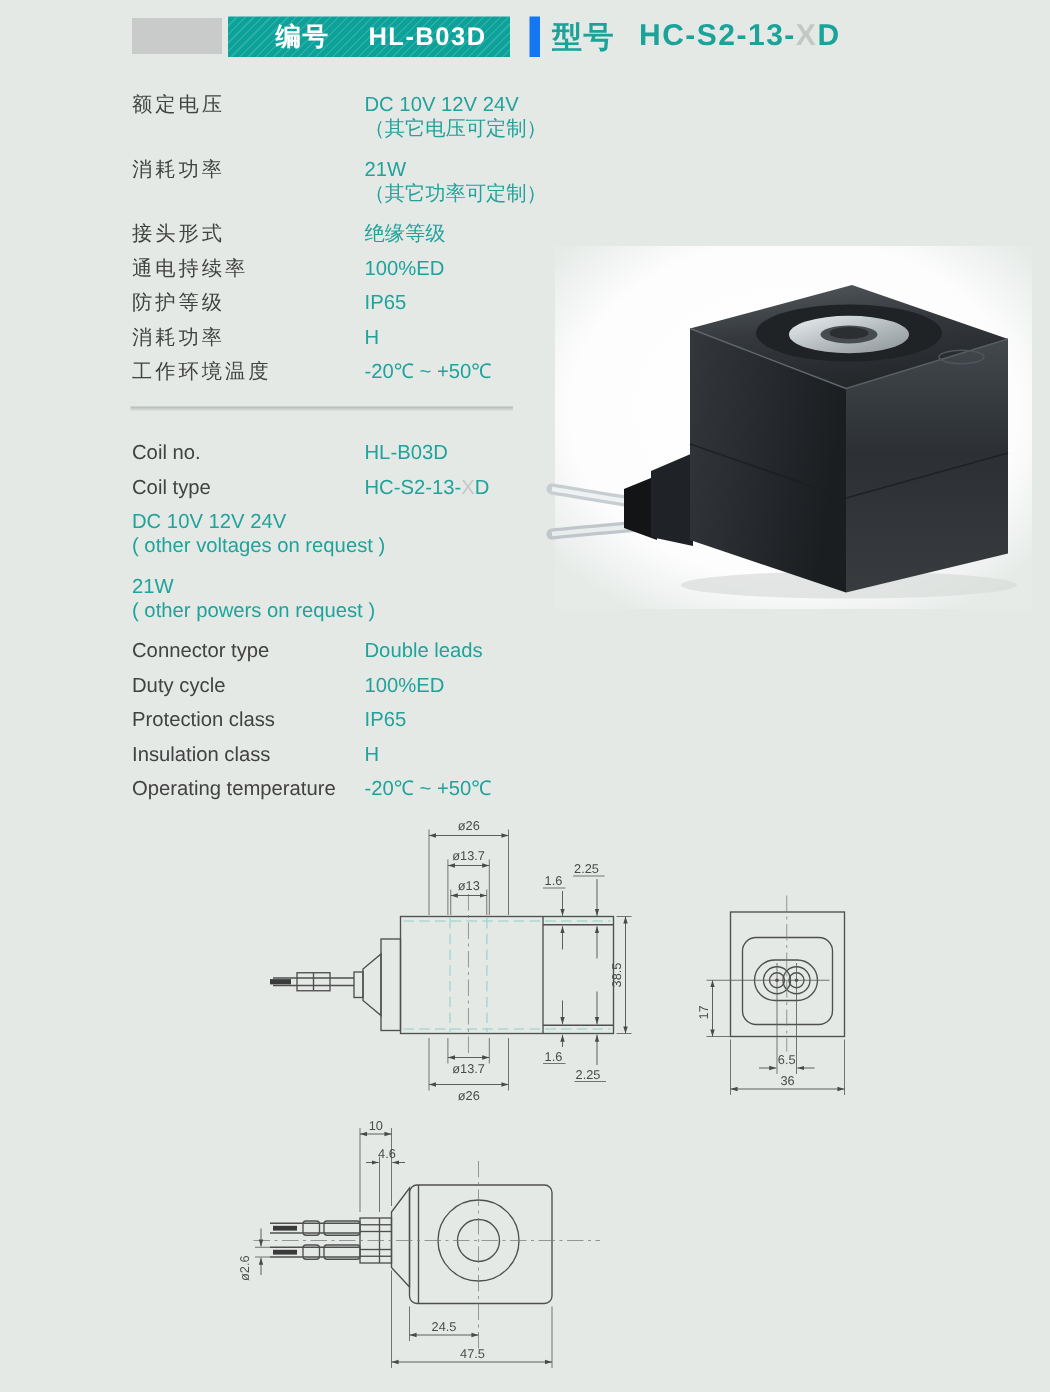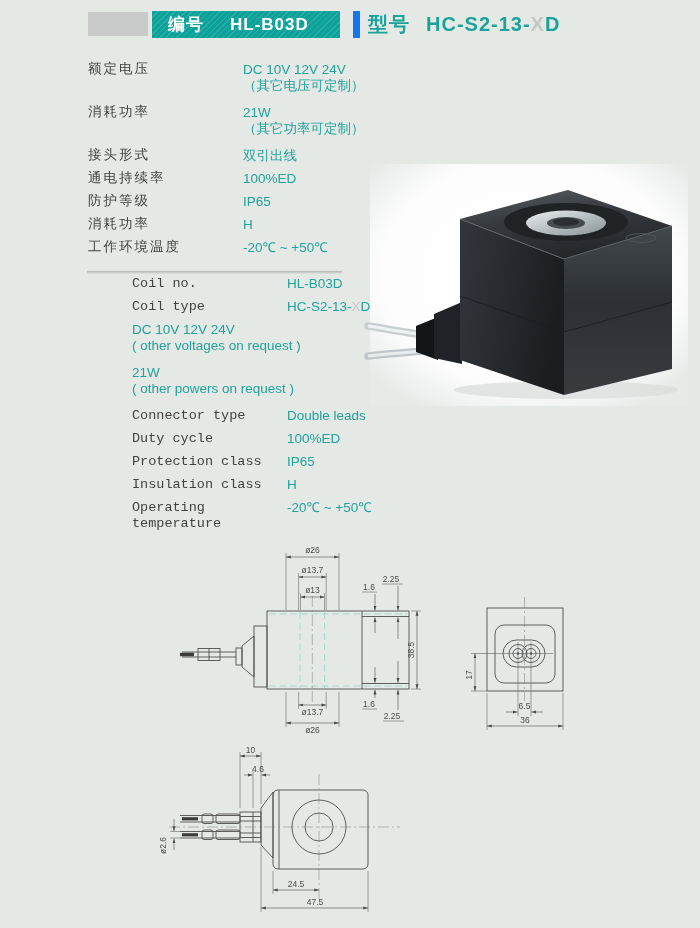--- a/index.html
+++ b/index.html
@@ -1,41 +1,41 @@
 <!DOCTYPE html>
 <html><head>
 <meta charset="utf-8">
 <style>
   html,body{margin:0;padding:0;}
   body{
     width:700px;height:928px;position:relative;overflow:hidden;
     background:#e4e9e6;
     font-family:"Liberation Sans", sans-serif;
   }
-  .abs{position:absolute;}
+  .abs{position:absolute;justify-content:center;}
   
   .gray-box{left:88px;top:12px;width:60px;height:24px;background:#c9cbca;}
   .serial-box{
     left:152px;top:11px;width:188px;height:27px;background:#0ca29a;
     background-image:repeating-linear-gradient(135deg, rgba(255,255,255,.13) 0 1px, transparent 1px 4px);
     color:#fff;display:flex;align-items:center;gap:26px;padding-left:16px;box-sizing:border-box;
     font-size:17px;font-weight:bold;letter-spacing:1px;
   }
   .blue-bar{left:353px;top:11px;width:7px;height:27px;background:#1576f2;}
   .model-line{
     left:368px;top:11px;height:27px;display:flex;align-items:center;gap:16px;
     font-size:20px;font-weight:bold;color:#1ba39a;letter-spacing:1px;
   }
   
   .specs{left:88px;width:345px;font-size:13.5px;line-height:16px;color:#21a29a;}
   .specs-cn{top:62px;}
-  .specs-en{top:276px;margin-left:44px;}
+  .specs-en{top:294px;}
   .spec-row{display:flex;margin-bottom:7px;}
   .spec-row.two-line{margin-bottom:11px;}
-  .spec-label{width:155px;flex-shrink:0;color:#424242;font-family:Liberation Mono, monospace;}
+  .spec-label{width:155px;flex-shrink:0;color:#424242;}
   .specs-cn .spec-label{letter-spacing:2px;}
   .spec-value-wrap{color:#21a29a;}
   .x-gray{color:#c3c8c6;}
   .divider{
     left:87px;top:271px;width:255px;height:3px;
     background:linear-gradient(to bottom,#b2b8b5,#dfe4e1);
   }
   
   svg{position:absolute;overflow:visible;}
   .ln{stroke:#4f4f4f;stroke-width:0.9;fill:none;}
@@ -70,21 +70,21 @@
   <div class="spec-row two-line">
     <div class="spec-label">消耗功率</div>
     <div class="spec-value-wrap">
         <div>21W</div>
         <div>（其它功率可定制）</div>
       </div>
   </div>
   <div class="spec-row">
     <div class="spec-label">接头形式</div>
     <div class="spec-value-wrap">
-        <div>双引出线</div>
+        <div>绝缘等级</div>
       </div>
   </div>
   <div class="spec-row">
     <div class="spec-label">通电持续率</div>
     <div class="spec-value-wrap">
         <div>100%ED</div>
       </div>
   </div>
   <div class="spec-row">
     <div class="spec-label">防护等级</div>

